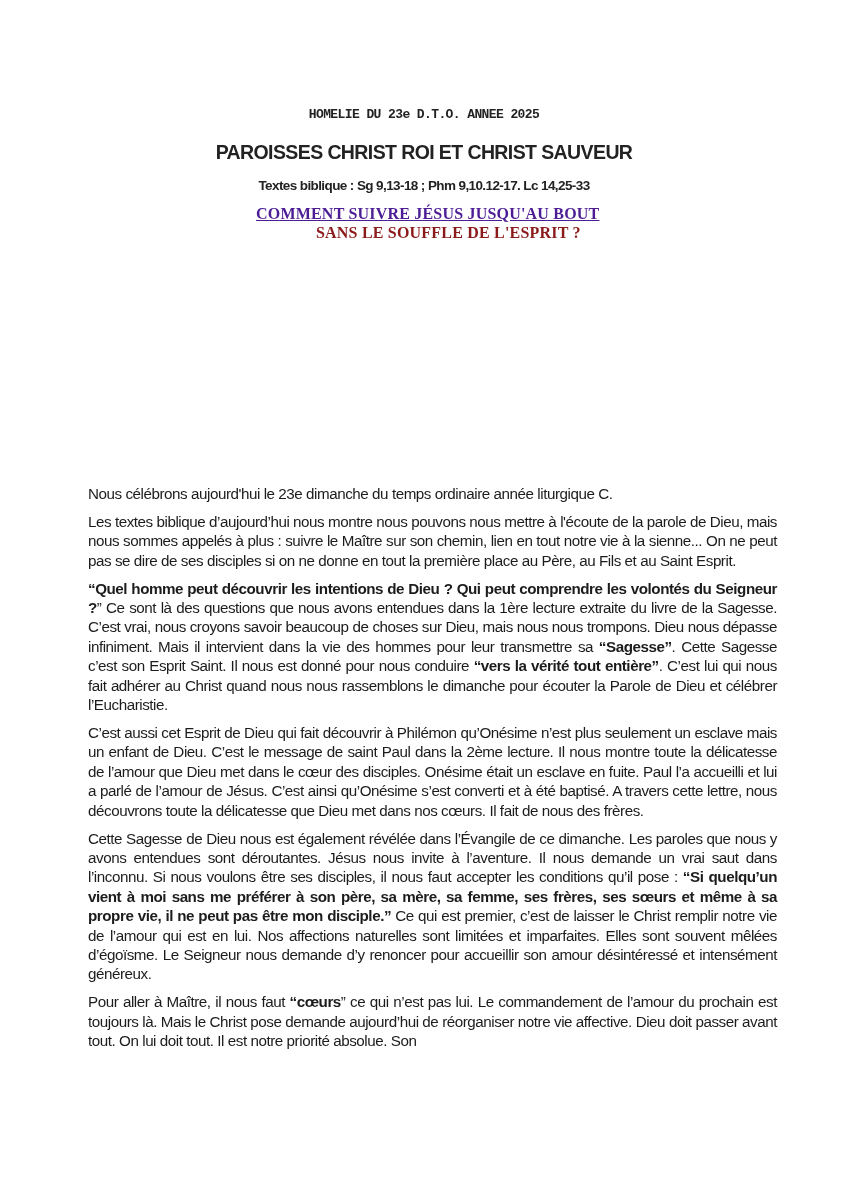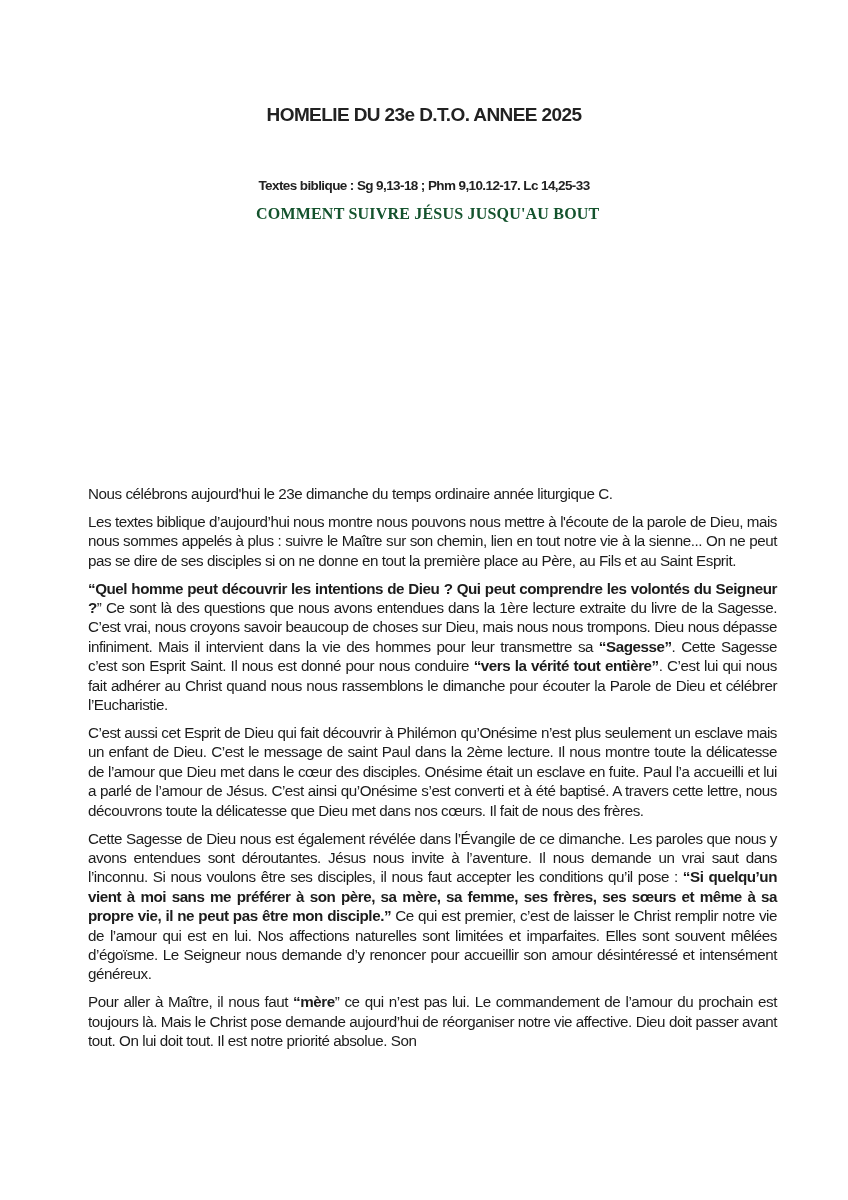--- a/index.html
+++ b/index.html
@@ -22,23 +22,23 @@
       background: #ffffff;
     }
     .header {
       position: absolute;
       left: 0;
       width: 848px;
       text-align: center;
     }
     .title1 {
       top: 103px;
-      font-family: Liberation Sans, sans-serif;
+      font-family: Liberation Mono, monospace;
       font-weight: bold;
-      font-size: 19px;
+      font-size: 13px;
       letter-spacing: -0.6px;
       color: #222222;
       line-height: 24px;
     }
     .title2 {
       top: 140px;
       font-family: "Liberation Sans", sans-serif;
       font-weight: bold;
       font-size: 19.5px;
       letter-spacing: -0.6px;
@@ -88,26 +88,28 @@
       margin-bottom: 8.5px;
     }
     .b { font-weight: bold; }
   </style>
 </head>
 <body>
 
 <div class="page">
 
   <div class="header title1">HOMELIE DU 23e D.T.O. ANNEE 2025</div>
+  <div class="header title2">PAROISSES CHRIST ROI ET CHRIST SAUVEUR</div>
   <div class="header texts">Textes biblique : Sg 9,13-18 ; Phm 9,10.12-17. Lc 14,25-33</div>
 
-  <div class="theme theme1" style="color: #14532d;">COMMENT SUIVRE JÉSUS JUSQU'AU BOUT</div>
+  <div class="theme theme1" style="color: #4c1d95; text-decoration: underline;">COMMENT SUIVRE JÉSUS JUSQU'AU BOUT</div>
+  <div class="theme theme2" style="color: rgb(139, 26, 26);">SANS LE SOUFFLE DE L'ESPRIT ?</div>
 
   <div class="body-text">
     <p class="first"><span>Nous célébrons aujourd'hui le 23e dimanche du temps ordinaire année liturgique C.</span></p>
     <p><span>Les textes biblique d’aujourd’hui nous montre nous pouvons nous mettre à l'écoute de la parole de Dieu, mais nous sommes appelés à plus : suivre le Maître sur son chemin, lien en tout notre vie à la sienne... On ne peut pas se dire de ses disciples si on ne donne en tout la première place au Père, au Fils et au Saint Esprit.</span></p>
     <p><span class="b">“Quel homme peut découvrir les intentions de Dieu ? Qui peut comprendre les volontés du Seigneur ?</span><span>” Ce sont là des questions que nous avons entendues dans la 1ère lecture extraite du livre de la Sagesse. C’est vrai, nous croyons savoir beaucoup de choses sur Dieu, mais nous nous trompons. Dieu nous dépasse infiniment. Mais il intervient dans la vie des hommes pour leur transmettre sa </span><span class="b">“Sagesse”</span><span>. Cette Sagesse c’est son Esprit Saint. Il nous est donné pour nous conduire </span><span class="b">“vers la vérité tout entière”</span><span>. C’est lui qui nous fait  adhérer au Christ quand nous nous rassemblons le dimanche pour écouter la Parole de Dieu et célébrer l’Eucharistie.</span></p>
     <p><span>C’est aussi cet Esprit de Dieu qui fait découvrir à Philémon qu’Onésime n’est plus seulement un esclave mais un enfant de Dieu. C’est le message de saint Paul dans la 2ème lecture. Il nous montre toute la délicatesse de l’amour que Dieu met dans le cœur des disciples. Onésime était un esclave en fuite.  Paul l’a accueilli et lui a parlé de l’amour de Jésus. C’est ainsi qu’Onésime s’est converti et à été baptisé. A travers cette lettre, nous découvrons toute la délicatesse que Dieu met dans nos cœurs. Il fait de nous des frères.</span></p>
     <p><span>Cette Sagesse de Dieu nous est également révélée dans l’Évangile de ce dimanche. Les paroles que nous y avons entendues sont déroutantes. Jésus nous invite à l’aventure. Il nous demande un vrai saut dans l’inconnu. Si nous voulons être ses disciples, il nous faut accepter les conditions qu’il pose : </span><span class="b">“Si quelqu’un vient à moi sans me préférer à son père, sa mère, sa femme, ses frères, ses sœurs et même à sa propre vie, il ne peut pas être mon disciple.”</span><span> Ce qui est premier, c’est de laisser le Christ remplir notre vie de l’amour qui est en lui. Nos affections naturelles sont limitées et imparfaites. Elles sont souvent mêlées d’égoïsme. Le Seigneur nous demande d’y renoncer pour accueillir son amour désintéressé et intensément généreux.</span></p>
-    <p><span>Pour aller à Maître, il nous faut </span><span class="b">“mère</span><span>” ce qui n’est pas lui. Le commandement de l’amour du prochain est toujours là. Mais le Christ pose demande aujourd’hui de réorganiser notre vie affective. Dieu doit passer avant tout. On lui doit tout. Il est notre priorité absolue. Son</span></p>
+    <p><span>Pour aller à Maître, il nous faut </span><span class="b">“cœurs</span><span>” ce qui n’est pas lui. Le commandement de l’amour du prochain est toujours là. Mais le Christ pose demande aujourd’hui de réorganiser notre vie affective. Dieu doit passer avant tout. On lui doit tout. Il est notre priorité absolue. Son</span></p>
   </div>
 
 </div>
 
 </body></html>

